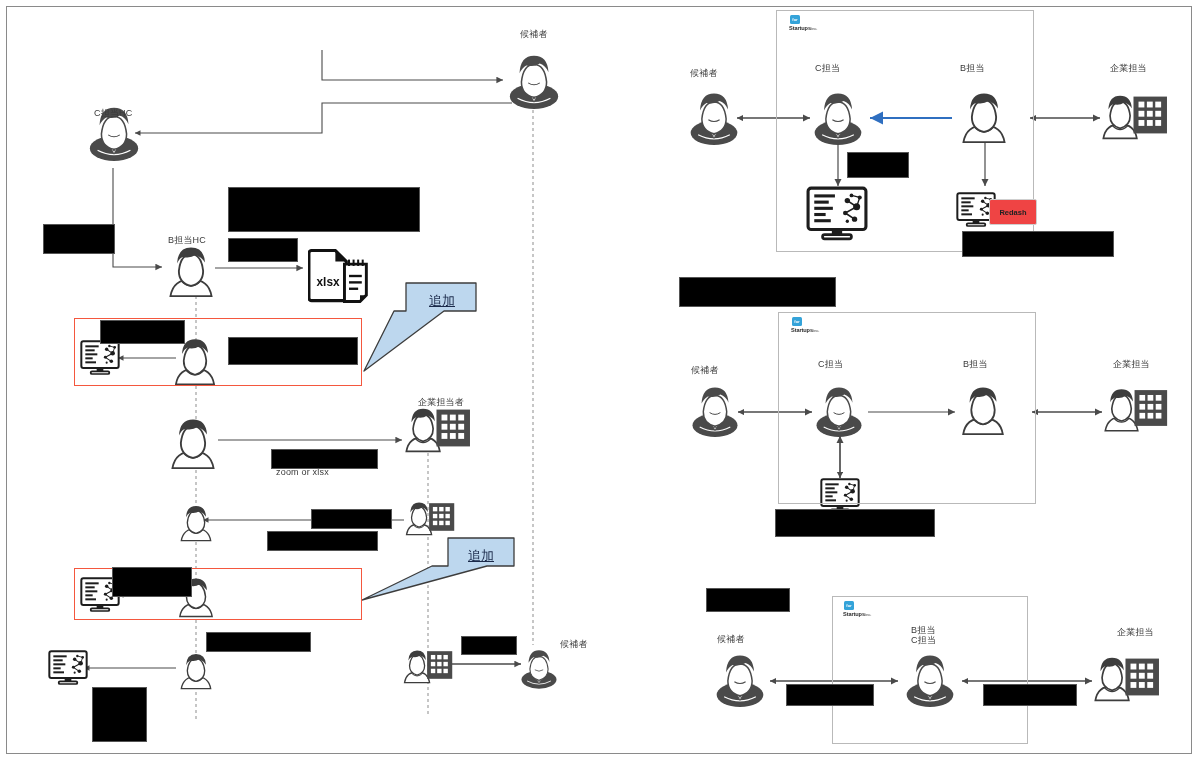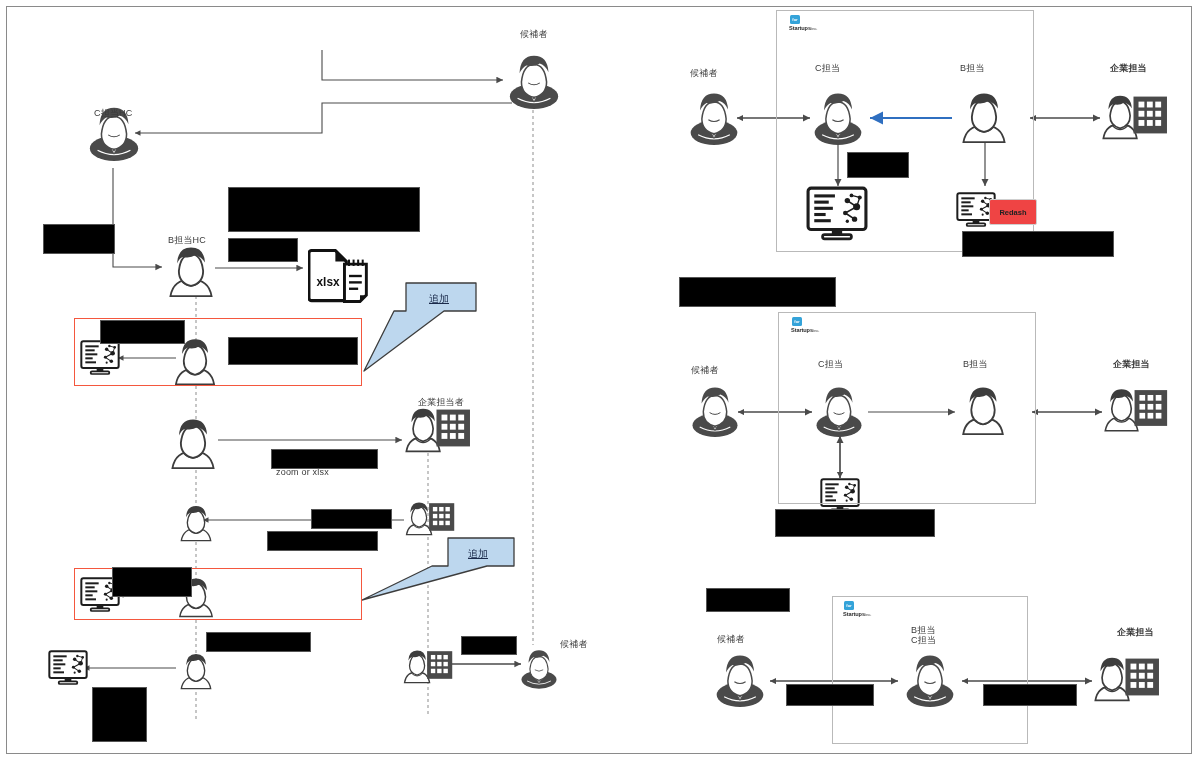--- a/index.html
+++ b/index.html
@@ -1,25 +1,25 @@
 <!DOCTYPE html>
 <html><head>
 <meta charset="utf-8">
 <style>
   html,body{margin:0;padding:0;background:#ffffff;}
   body{font-family:"Liberation Sans","DejaVu Sans",sans-serif;}
   #root{position:relative;width:1200px;height:756px;background:#fff;overflow:hidden;}
   .frame{position:absolute;left:6px;top:6px;width:1186px;height:748px;border:1px solid #8a8a8a;box-sizing:border-box;background:#fff;}
   .lbl{position:absolute;font-size:9px;color:#3a3a3a;white-space:nowrap;letter-spacing:.2px;}
-  .lbl.b{font-weight:bold;}
+  .lbl.b{font-weight:normal;}
   .redact{position:absolute;background:#000;border:1px solid #555;box-sizing:border-box;}
   .box-outline{position:absolute;border:1px solid #b9b9b9;box-sizing:border-box;background:transparent;}
   .redbox{position:absolute;border:1.4px solid #f4573e;box-sizing:border-box;background:transparent;}
   svg.ov{position:absolute;left:0;top:0;width:1200px;height:762px;pointer-events:none;overflow:visible;}
-  .callout-txt{position:absolute;font-size:10px;color:#1b2a4a;text-decoration:underline;font-family:Liberation Mono, monospace;}
+  .callout-txt{position:absolute;font-size:13px;color:#1b2a4a;text-decoration:underline;font-family:Liberation Mono, monospace;}
   .logo{position:absolute;width:34px;height:22px;background:#fff;}
   .logo .sq{position:absolute;left:1px;top:0px;width:10px;height:9px;background:#34a3d9;border-radius:1.5px;}
   .logo .sq span{color:#fff;font-size:4px;line-height:9px;display:block;text-align:center;font-weight:bold;}
   .logo .wd{position:absolute;left:0px;top:10px;font-size:5.6px;font-weight:bold;color:#2b2b2b;letter-spacing:-.1px;}
   .logo .wd i{font-style:normal;font-size:4px;color:#7a7a7a;}
   .redash{position:absolute;border:1px solid #cfcfcf;background:#ef4444;border-radius:2px;
           font-size:7.5px;font-weight:bold;color:#222;display:flex;align-items:center;justify-content:center;}
 </style>
 </head>
 <body>

